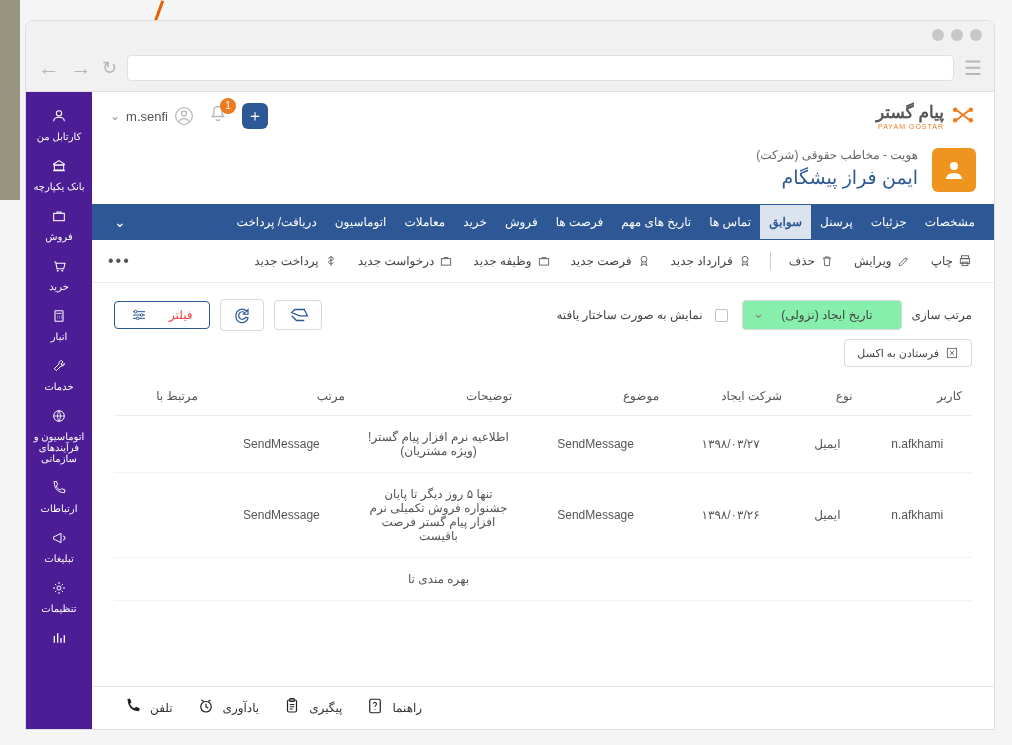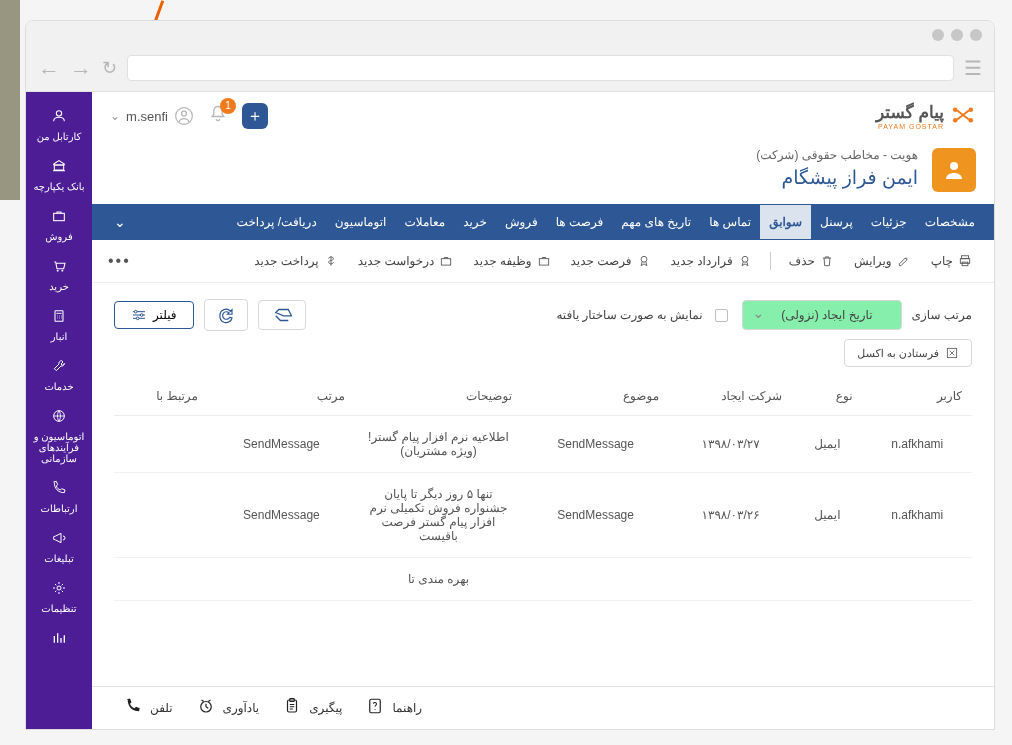--- a/index.html
+++ b/index.html
@@ -58,21 +58,21 @@
 .act-more { margin-right: auto; cursor: pointer; font-size: 16px; color: #555; letter-spacing: 2px; }
 
 .content-panel { padding: 16px 22px; flex: 1; overflow: auto; background: #fff; }
 .filter-row { display: flex; align-items: center; gap: 10px; margin-bottom: 8px; }
 .sort-label { font-size: 12px; color: #444; }
 .sort-select { border: 1px solid #d8d8d8; border-radius: 4px; padding: 7px 28px 7px 10px; font-size: 12px; color: #444; background: #86efac; cursor: pointer; min-width: 160px; text-align: right; position: relative; }
 .sort-select::after { content: '⌄'; position: absolute; left: 10px; top: 4px; color: #888; font-size: 14px; }
 .checkbox-label { display: flex; align-items: center; gap: 12px; font-size: 12px; color: #444; margin-right: 4px; }
 .chk { width: 13px; height: 13px; border: 1px solid #c0c0c0; border-radius: 2px; cursor: pointer; }
 .spacer { flex: 1; }
-.tool-btn { border: 1px solid #d8d8d8; border-radius: 4px; padding: 6px 16px; cursor: pointer; display: flex; align-items: flex-start; gap: 6px; font-size: 12px; color: #000000; background: #fff; }
+.tool-btn { border: 1px solid #d8d8d8; border-radius: 4px; padding: 6px 16px; cursor: pointer; display: flex; align-items: flex-start; gap: 22px; font-size: 12px; color: #ef4444; background: #fff; }
 .tool-btn.blue { border-color: #2e5895; }
 .tool-btn.blue svg path { stroke: #2e5895; }
 .icon-only { padding: 6px 12px; }
 .export-row { margin-bottom: 10px; display: flex; justify-content: flex-end; direction: ltr; }
 .export-btn { border: 1px solid #d8d8d8; border-radius: 4px; padding: 6px 12px; font-size: 11px; color: #444; cursor: pointer; display: flex; align-items: center; gap: 6px; background: #fff; }
 
 .data-table { width: 100%; border-collapse: collapse; font-size: 12px; }
 .data-table th { text-align: right; padding: 12px 10px; color: #555; font-weight: normal; border-bottom: 1px solid #eee; }
 .data-table td { padding: 14px 10px; color: #555; border-bottom: 1px solid #f2f2f2; vertical-align: middle; text-align: right; }
 

